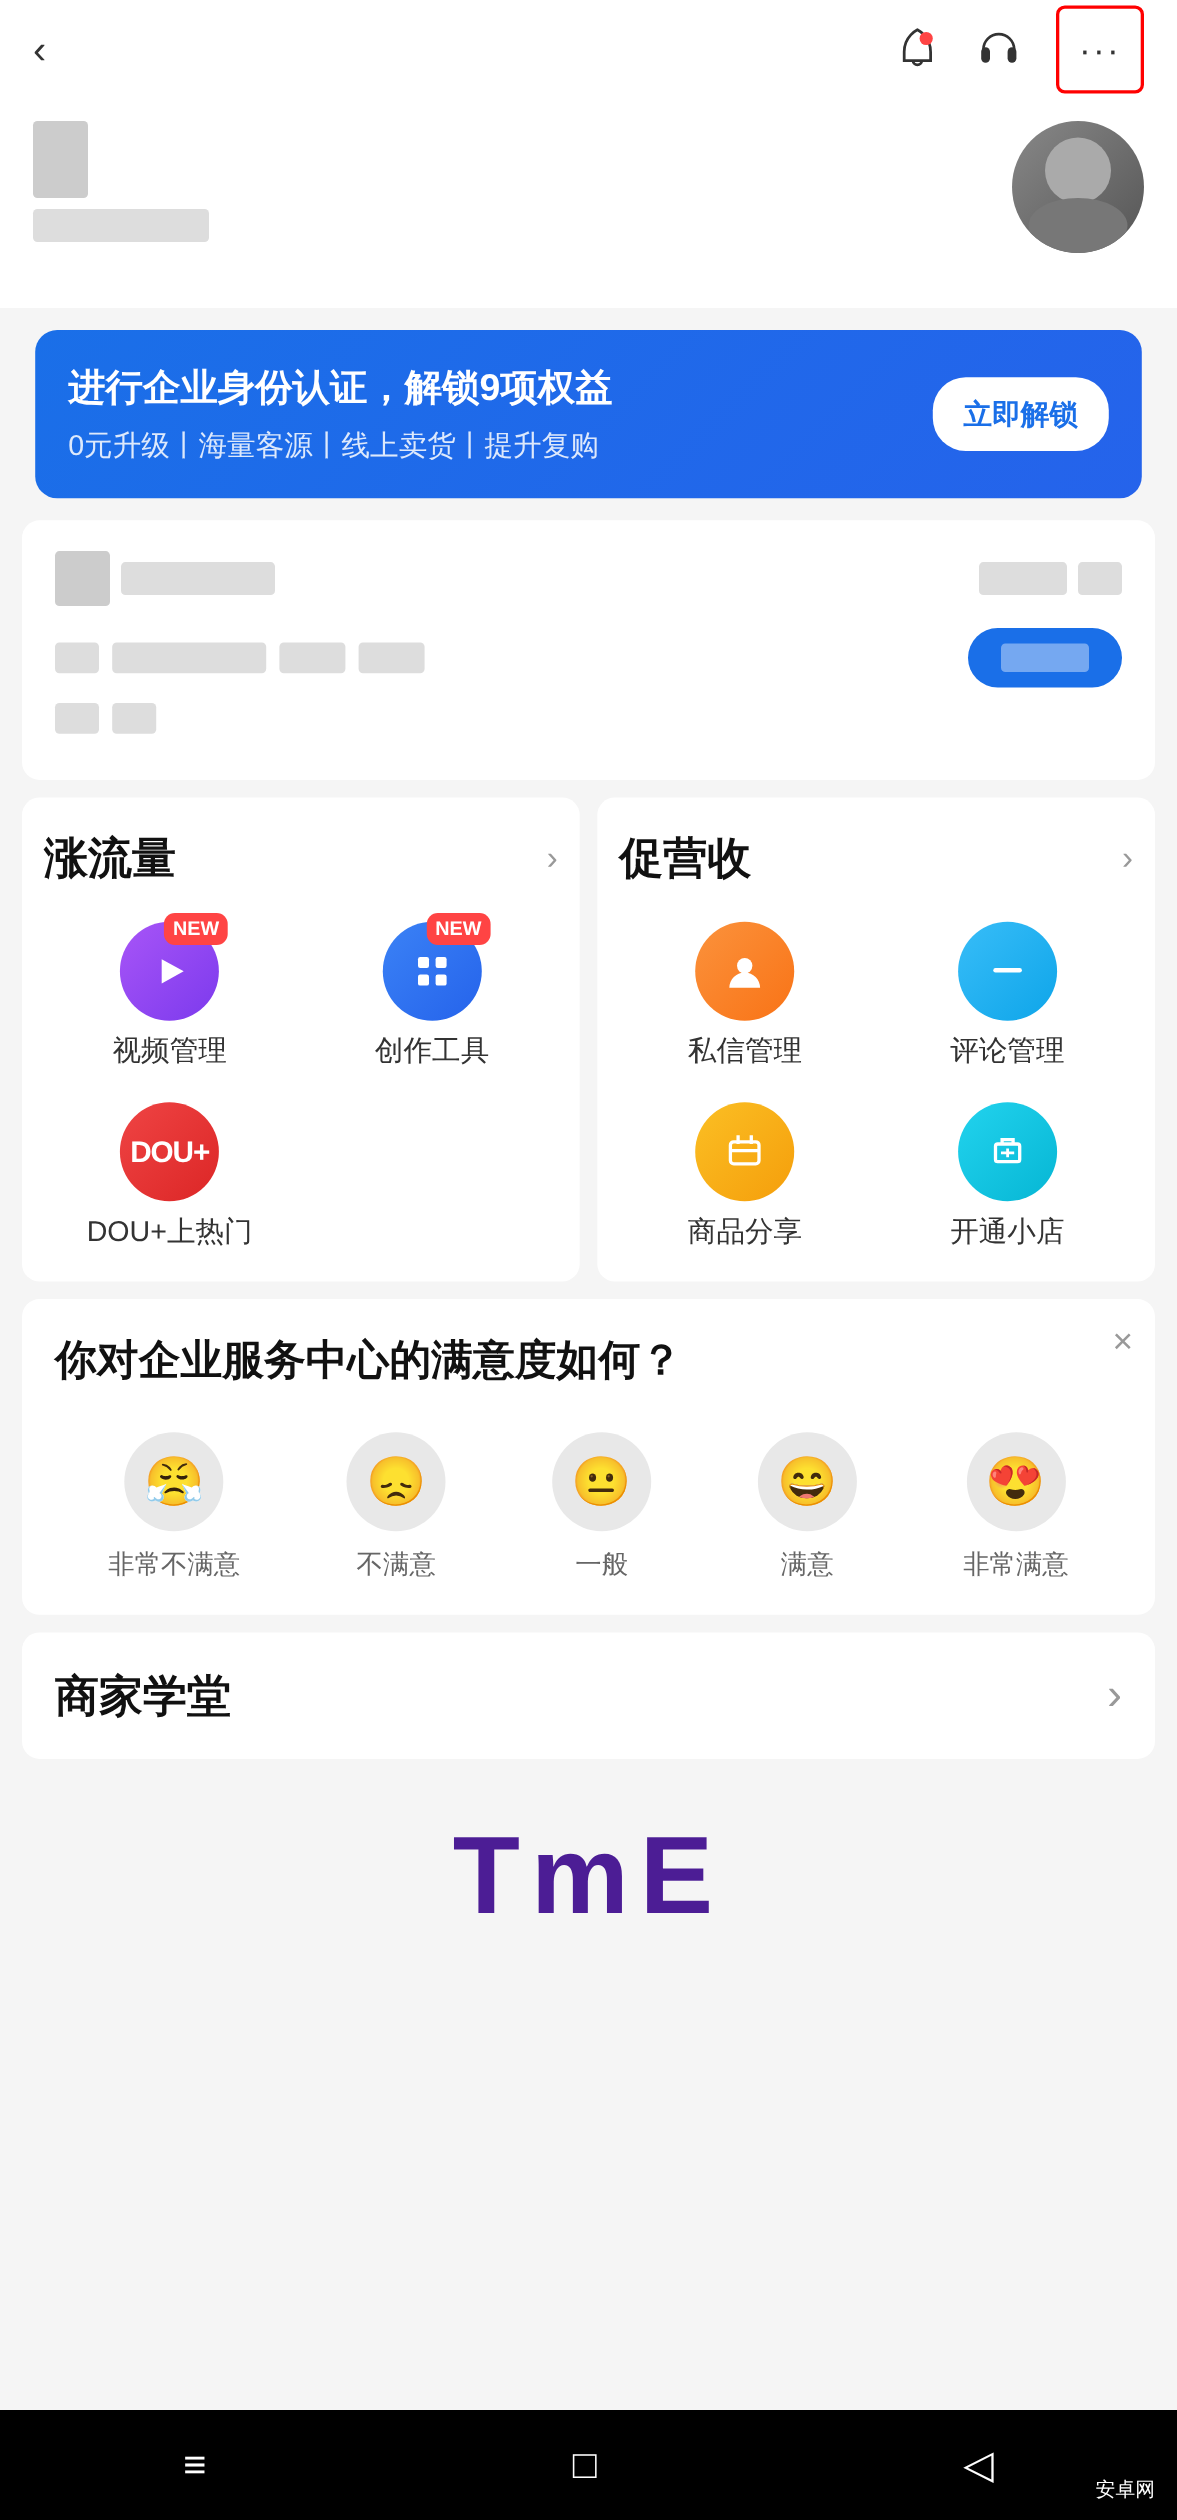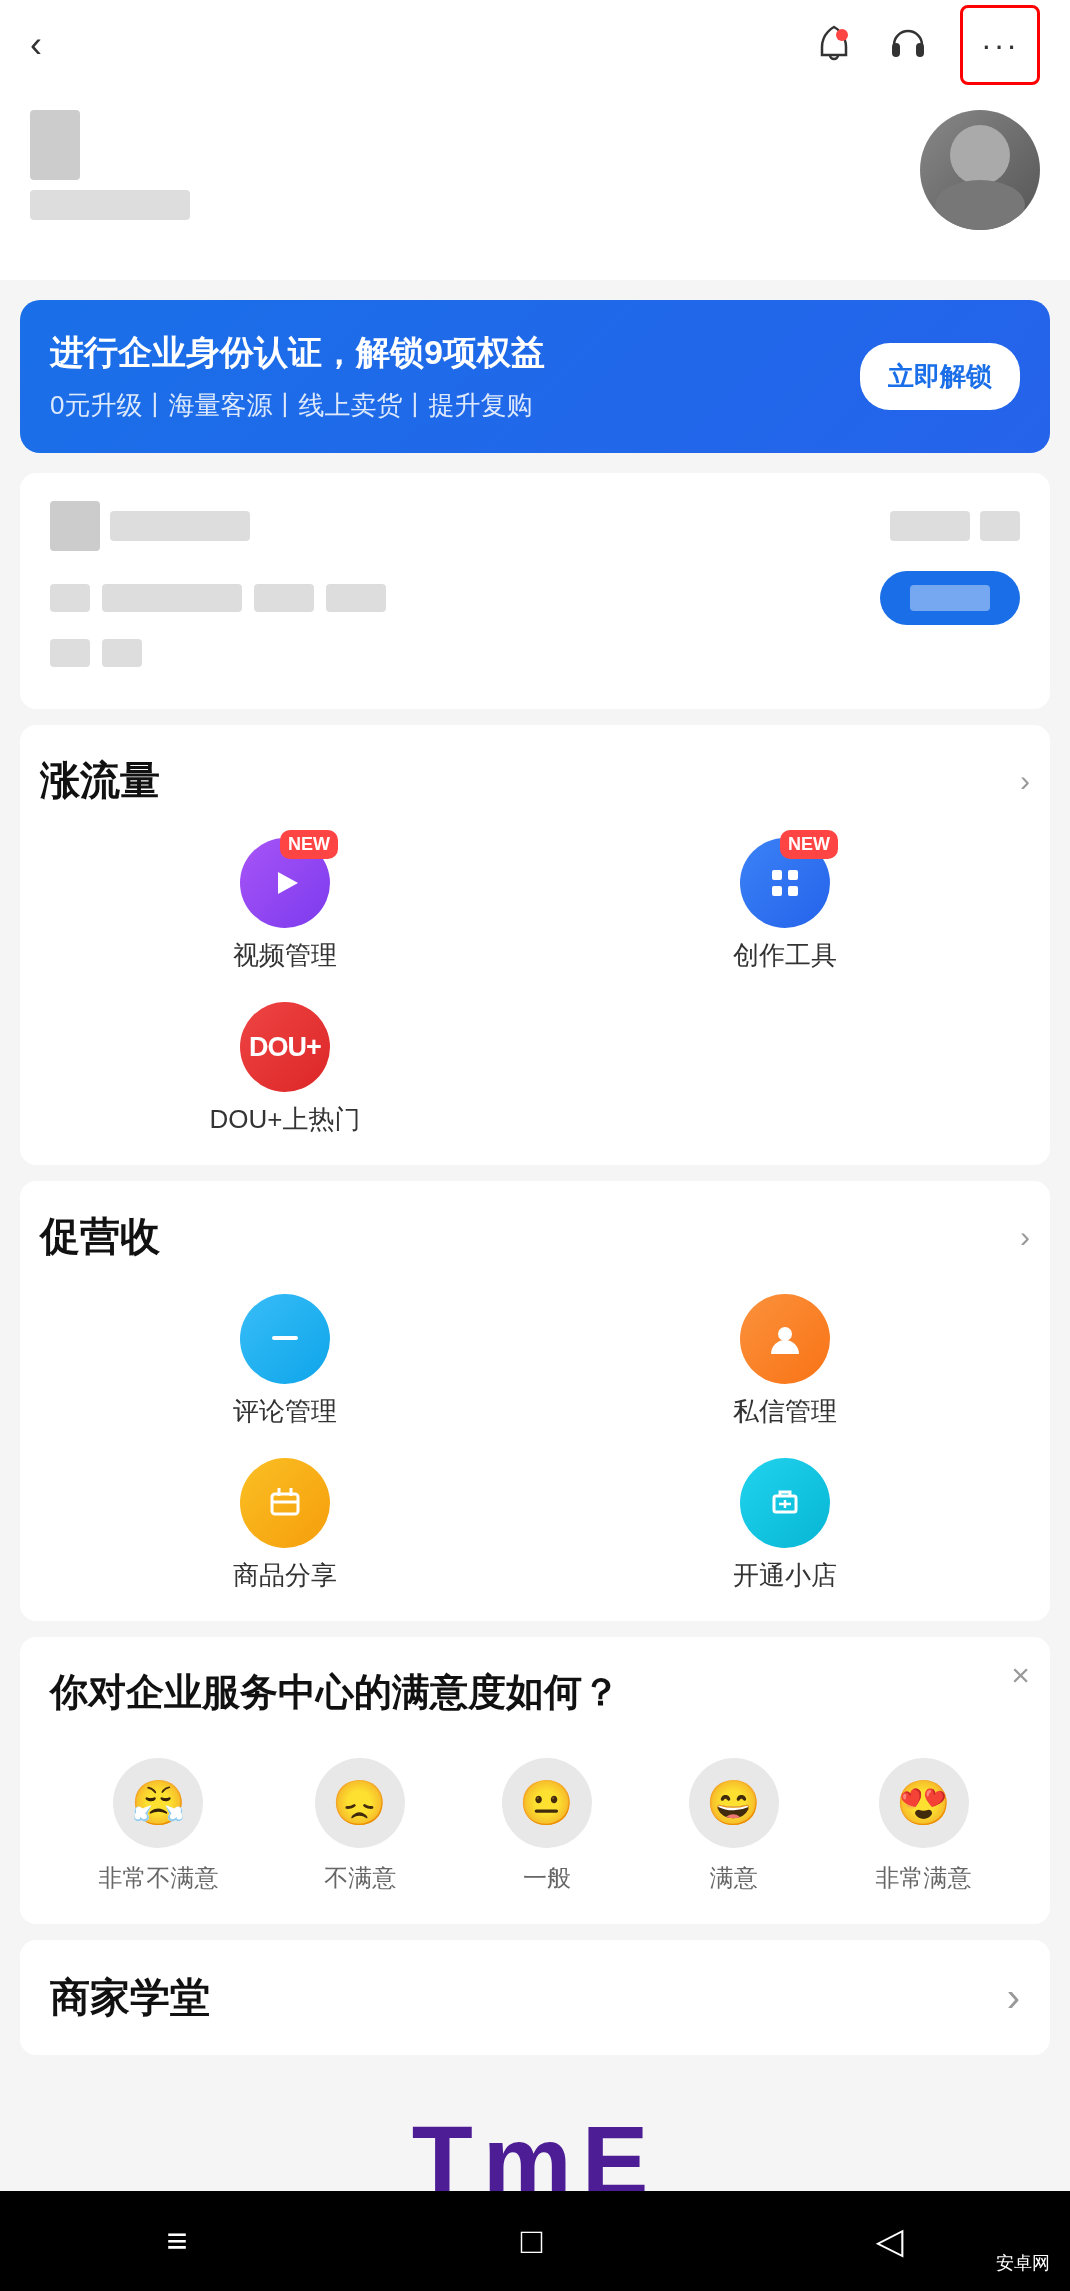--- a/index.html
+++ b/index.html
@@ -111,21 +111,21 @@
       width: 90px;
       height: 50px;
       background: #777;
       border-radius: 50%;
       bottom: 0px;
       left: 15px;
     }
 
     
     .promo-banner {
-      margin: 20px 20px;
+      margin: 20px 32px;
       background: linear-gradient(135deg, #1a6fe8 0%, #2563eb 100%);
       border-radius: 20px;
       padding: 30px 30px;
       display: flex;
       align-items: center;
       justify-content: space-between;
     }
     .promo-text h3 {
       color: #fff;
       font-size: 34px;
@@ -221,21 +221,20 @@
       cursor: pointer;
       margin-left: auto;
       display: flex;
     }
 
     
     .features-row {
       display: flex;
       gap: 16px;
       margin: 16px 20px;
-      flex-direction: column;
     }
     .feature-card {
       background: #fff;
       border-radius: 16px;
       flex: 1;
       padding: 28px 20px;
     }
     .feature-header {
       display: flex;
       align-items: center;
@@ -542,39 +541,39 @@
 
   <div class="feature-card">
     <div class="feature-header">
       <span class="feature-title">促营收</span>
       <span class="chevron-right">›</span>
     </div>
     <div class="feature-icons-grid">
 
       <div class="feature-item">
         <div class="feature-icon-wrap">
-          <div class="feature-icon-circle icon-comment">
-            <svg width="42" height="42" viewBox="0 0 42 42" fill="white">
-              <rect x="8" y="18" width="26" height="4" rx="2" fill="white"></rect>
-            </svg>
-          </div>
-        </div>
-        <span class="feature-label">评论管理</span>
-      </div>
-
-      <div class="feature-item">
-        <div class="feature-icon-wrap">
           <div class="feature-icon-circle icon-dm">
             <svg width="42" height="42" viewBox="0 0 42 42" fill="white">
               <circle cx="21" cy="16" r="7" fill="white"></circle>
               <path d="M7 36c0-7.7 6.3-14 14-14s14 6.3 14 14" fill="white"></path>
             </svg>
           </div>
         </div>
         <span class="feature-label">私信管理</span>
+      </div>
+
+      <div class="feature-item">
+        <div class="feature-icon-wrap">
+          <div class="feature-icon-circle icon-comment">
+            <svg width="42" height="42" viewBox="0 0 42 42" fill="white">
+              <rect x="8" y="18" width="26" height="4" rx="2" fill="white"></rect>
+            </svg>
+          </div>
+        </div>
+        <span class="feature-label">评论管理</span>
       </div>
 
       <div class="feature-item">
         <div class="feature-icon-wrap">
           <div class="feature-icon-circle icon-share">
             <svg width="42" height="42" viewBox="0 0 42 42" fill="white">
               <rect x="8" y="12" width="26" height="20" rx="3" fill="none" stroke="white" stroke-width="3"></rect>
               <path d="M8 20h26" stroke="white" stroke-width="3"></path>
               <path d="M15 6v8M27 6v8" stroke="white" stroke-width="3"></path>
             </svg>

